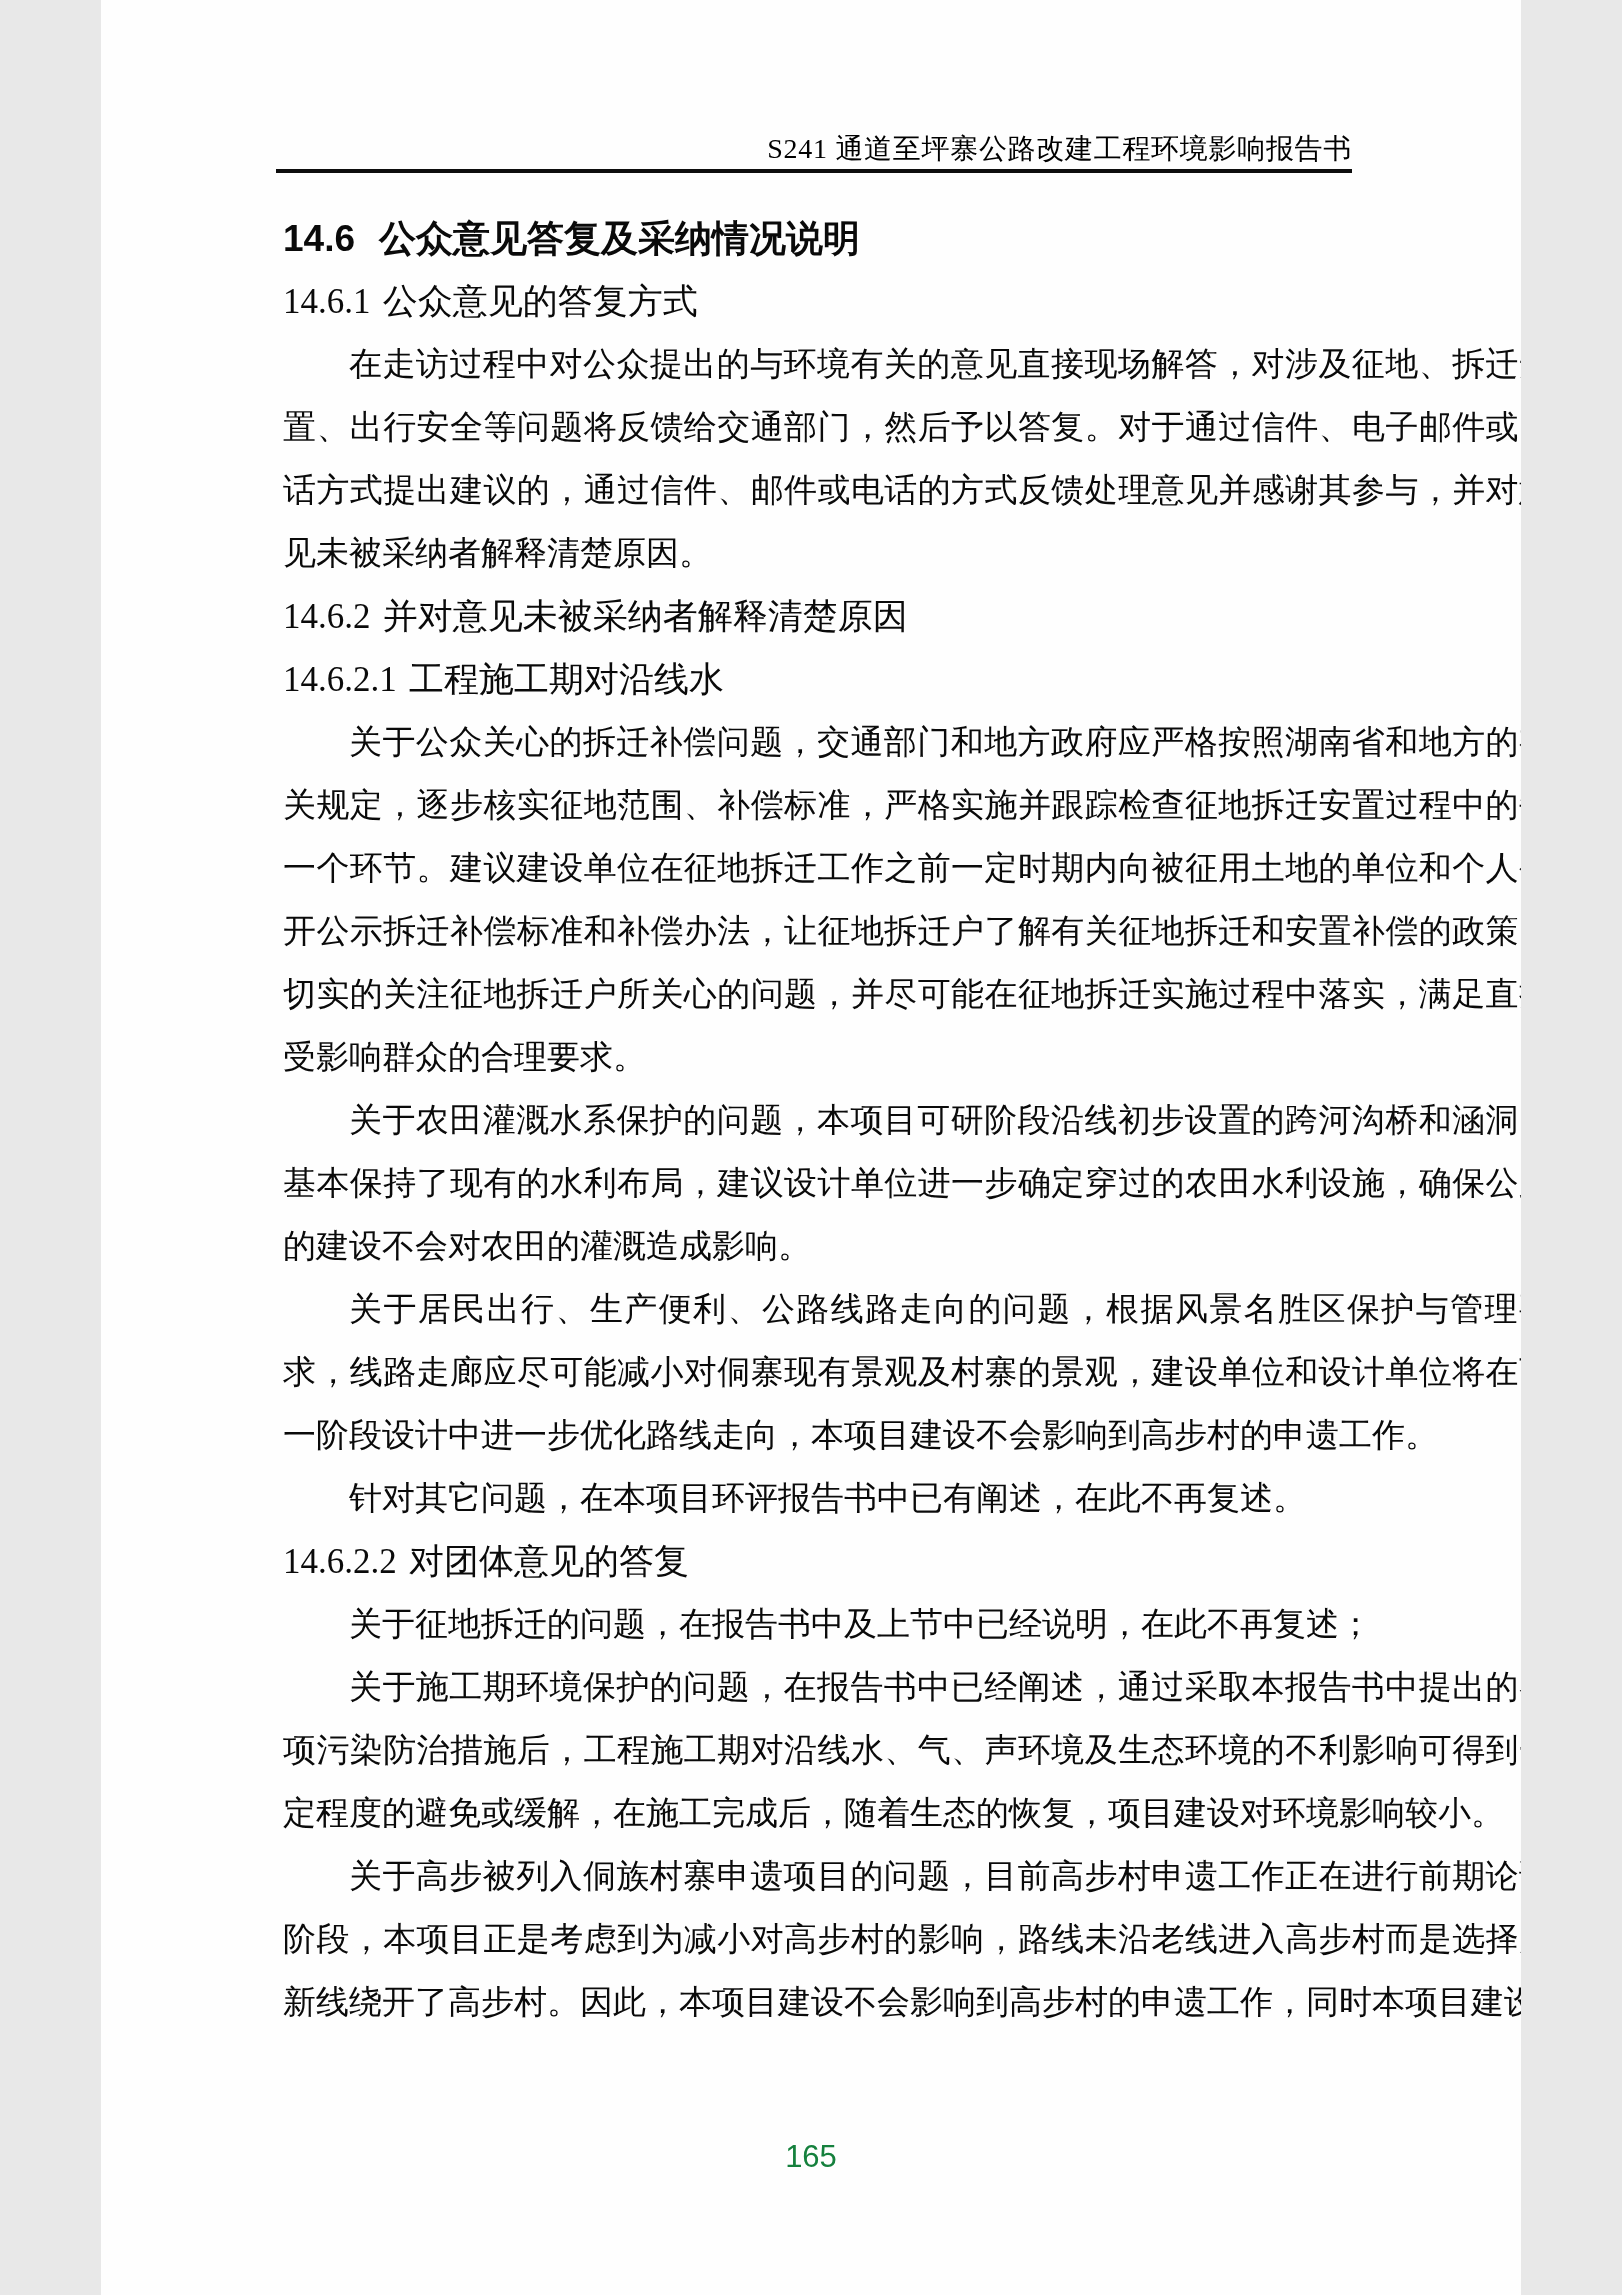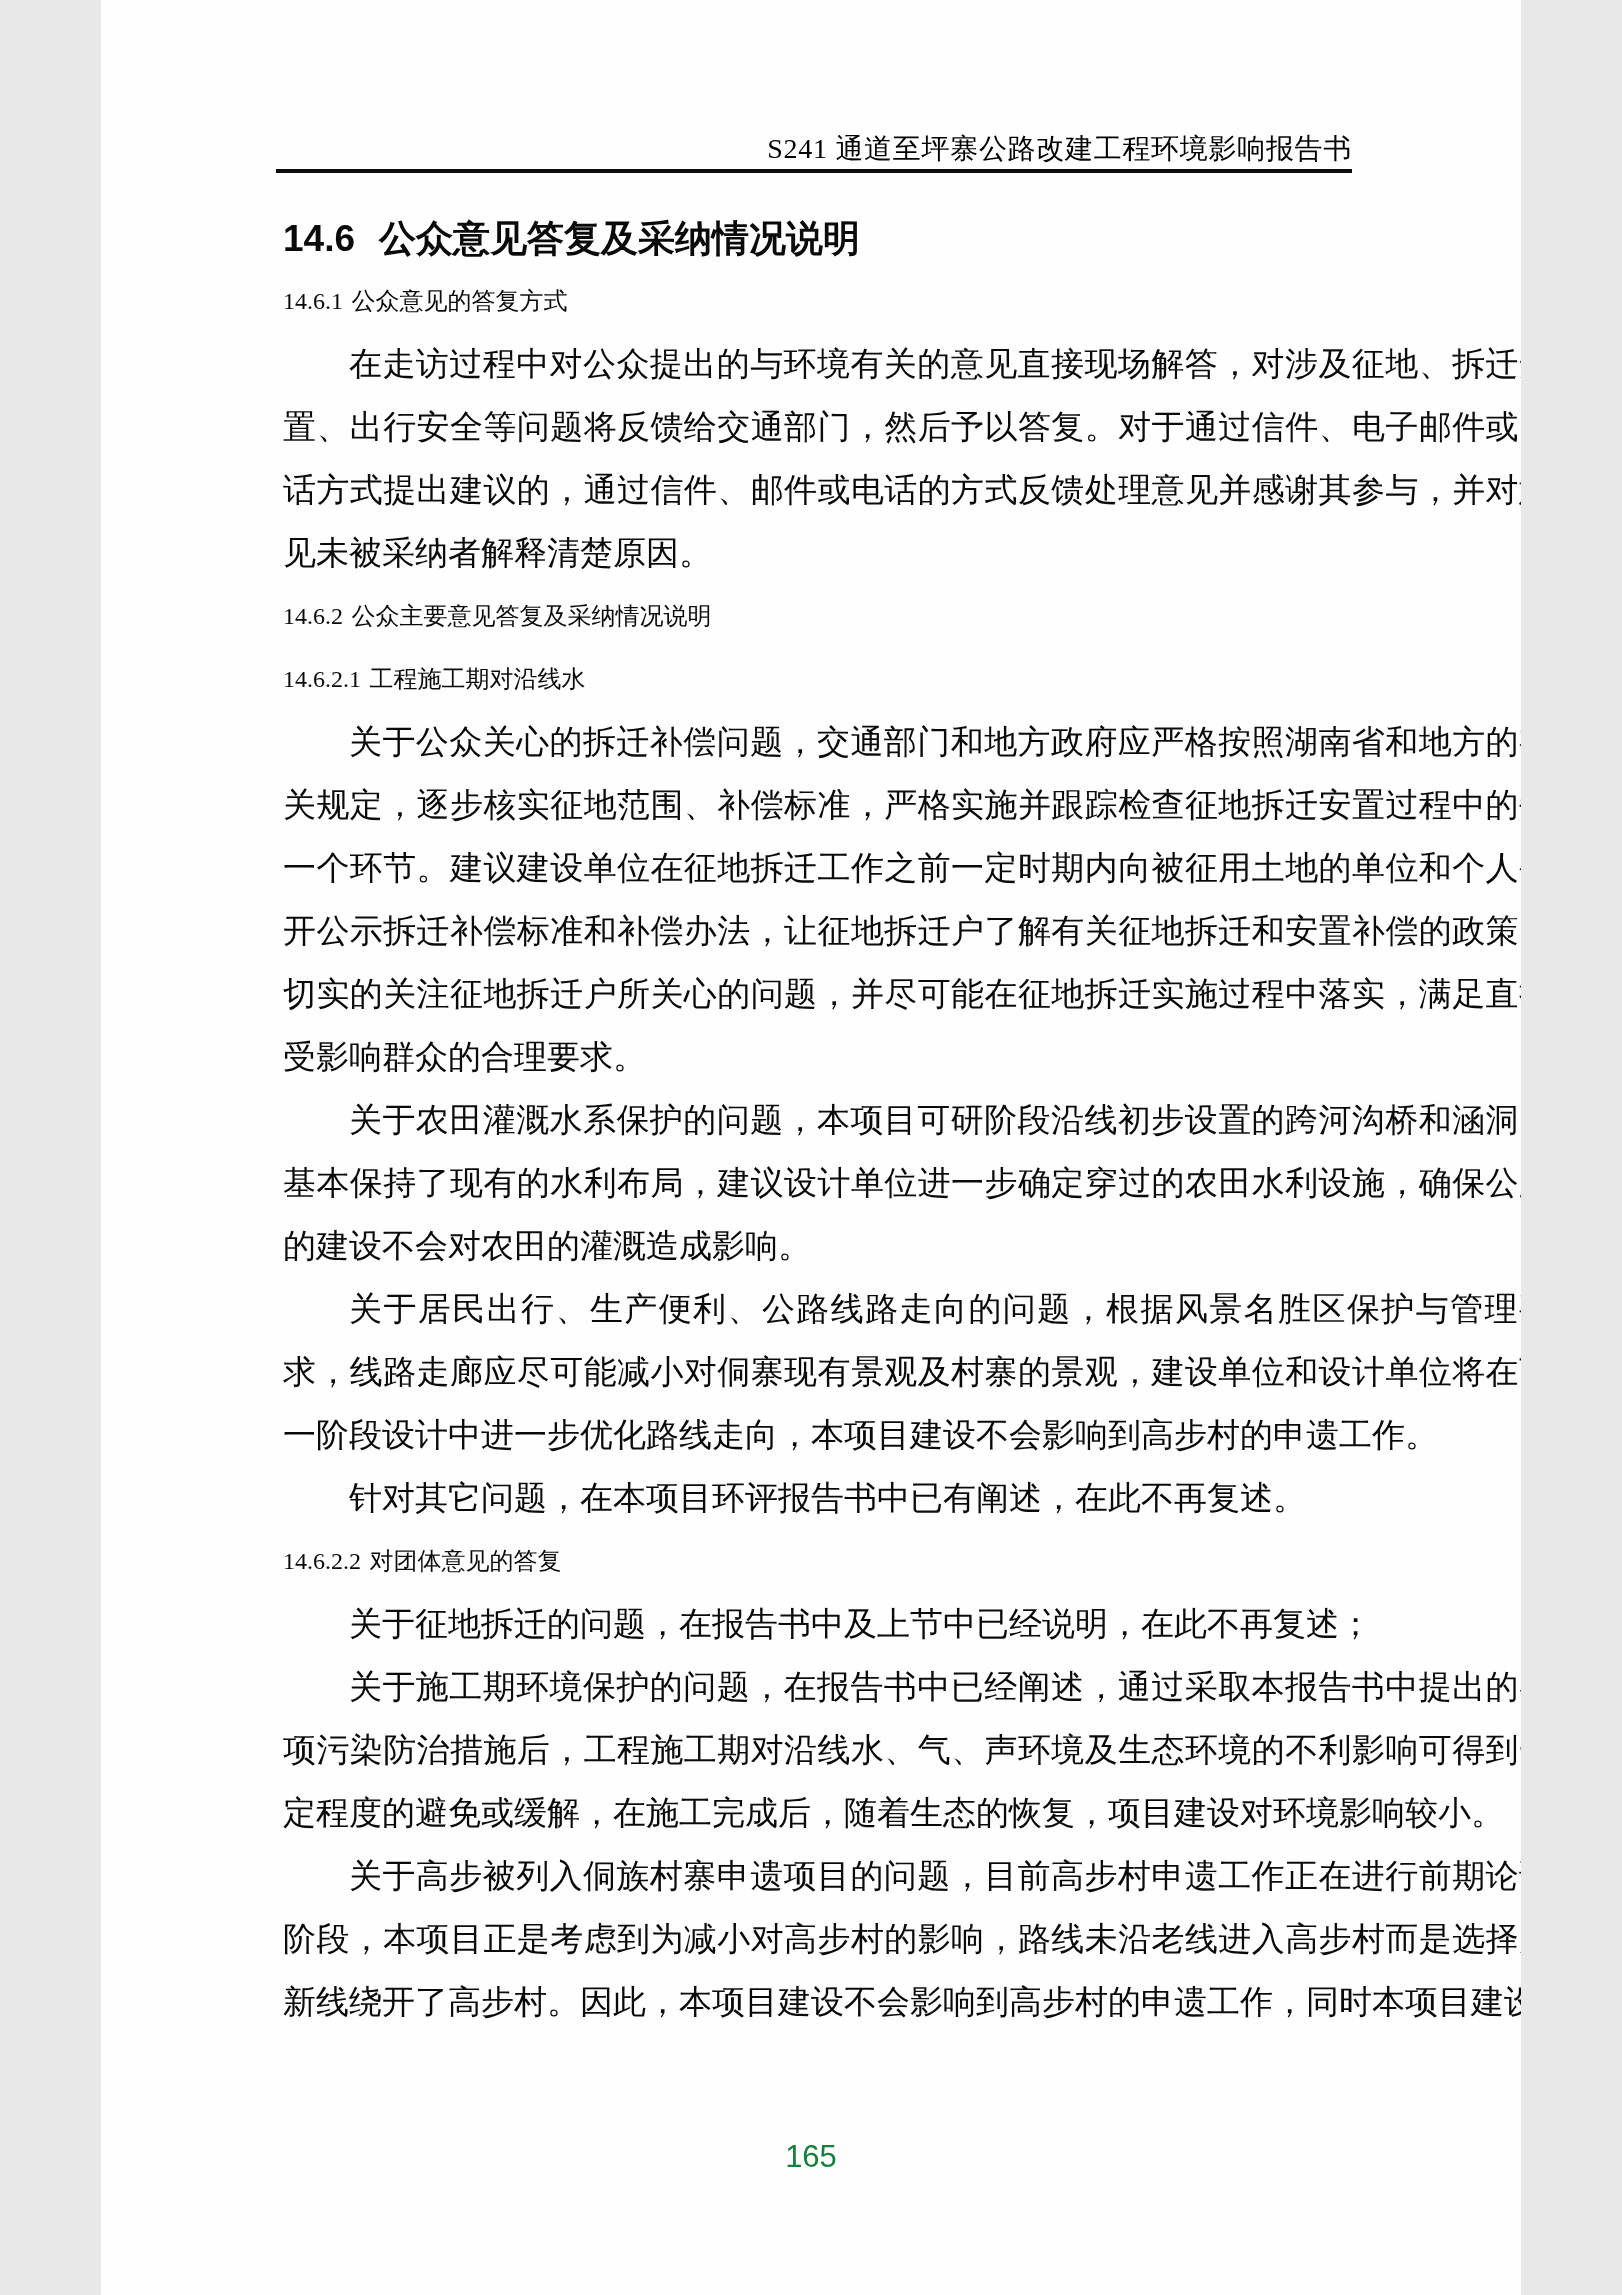--- a/index.html
+++ b/index.html
@@ -56,21 +56,21 @@
     font-family: "Liberation Sans", "DejaVu Sans", sans-serif;
     font-weight: bold;
     font-size: 37px;
     line-height: 63px;
     text-align: left;
   }
   .h-main .h-num { margin-right: 0.65em; }
   .h-sub {
     font-family: "Liberation Serif", "DejaVu Serif", serif;
     font-weight: normal;
-    font-size: 24px;
+    font-size: 35px;
     line-height: 63px;
     text-align: left;
   }
   .h-sub .h-num { margin-right: 0.35em; }
   .para {
     text-indent: 2em;
   }
   .page-footer {
     position: absolute;
     top: 2141px;
@@ -98,21 +98,21 @@
       <span class="h-num">14.6</span><span>公众意见答复及采纳情况说明</span>
     </h1>
 
     <h2 class="h-sub">
       <span class="h-num">14.6.1</span><span>公众意见的答复方式</span>
     </h2>
 
     <p class="para">在走访过程中对公众提出的与环境有关的意见直接现场解答，对涉及征地、拆迁安置、出行安全等问题将反馈给交通部门，然后予以答复。对于通过信件、电子邮件或电话方式提出建议的，通过信件、邮件或电话的方式反馈处理意见并感谢其参与，并对意见未被采纳者解释清楚原因。</p>
 
     <h2 class="h-sub">
-      <span class="h-num">14.6.2</span><span>公众主要意见答复及采纳情况说明</span>
+      <span class="h-num">14.6.2</span><span>并对意见未被采纳者解释清楚原因</span>
     </h2>
 
     <h3 class="h-sub">
       <span class="h-num">14.6.2.1</span><span>工程施工期对沿线水</span>
     </h3>
 
     <p class="para">关于公众关心的拆迁补偿问题，交通部门和地方政府应严格按照湖南省和地方的有关规定，逐步核实征地范围、补偿标准，严格实施并跟踪检查征地拆迁安置过程中的每一个环节。建议建设单位在征地拆迁工作之前一定时期内向被征用土地的单位和个人公开公示拆迁补偿标准和补偿办法，让征地拆迁户了解有关征地拆迁和安置补偿的政策，切实的关注征地拆迁户所关心的问题，并尽可能在征地拆迁实施过程中落实，满足直接受影响群众的合理要求。</p>
     <p class="para">关于农田灌溉水系保护的问题，本项目可研阶段沿线初步设置的跨河沟桥和涵洞，基本保持了现有的水利布局，建议设计单位进一步确定穿过的农田水利设施，确保公路的建设不会对农田的灌溉造成影响。</p>
     <p class="para">关于居民出行、生产便利、公路线路走向的问题，根据风景名胜区保护与管理要求，线路走廊应尽可能减小对侗寨现有景观及村寨的景观，建设单位和设计单位将在下一阶段设计中进一步优化路线走向，本项目建设不会影响到高步村的申遗工作。</p>
     <p class="para">针对其它问题，在本项目环评报告书中已有阐述，在此不再复述。</p>

